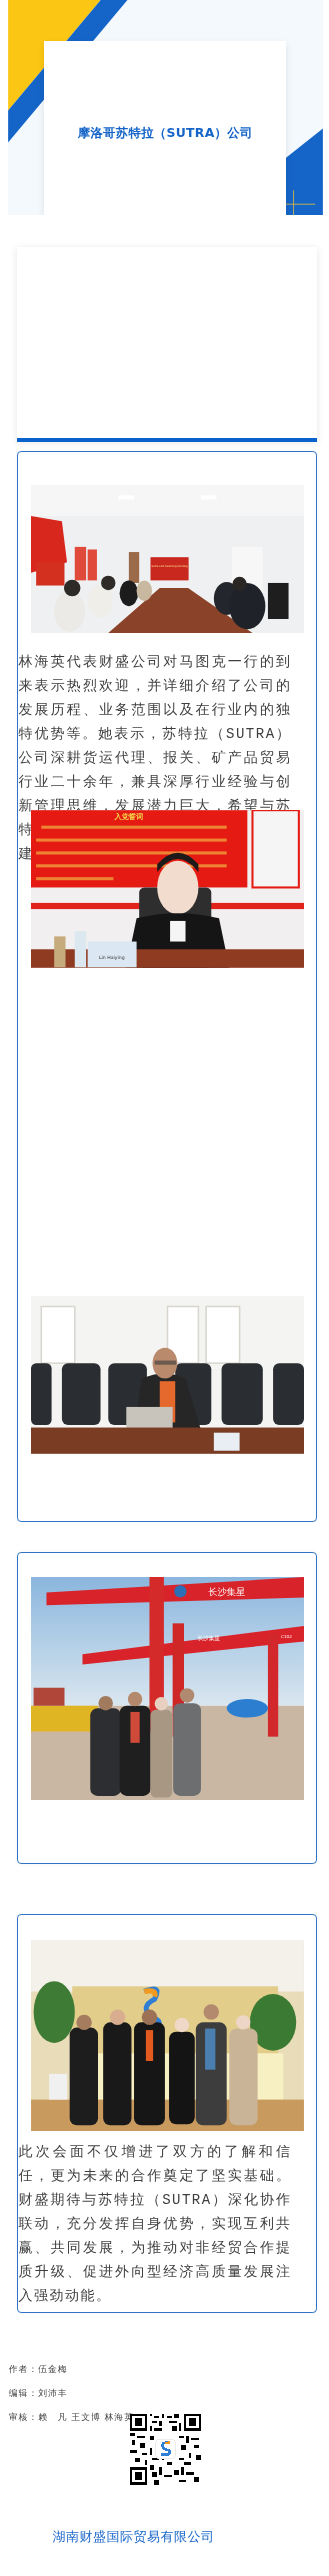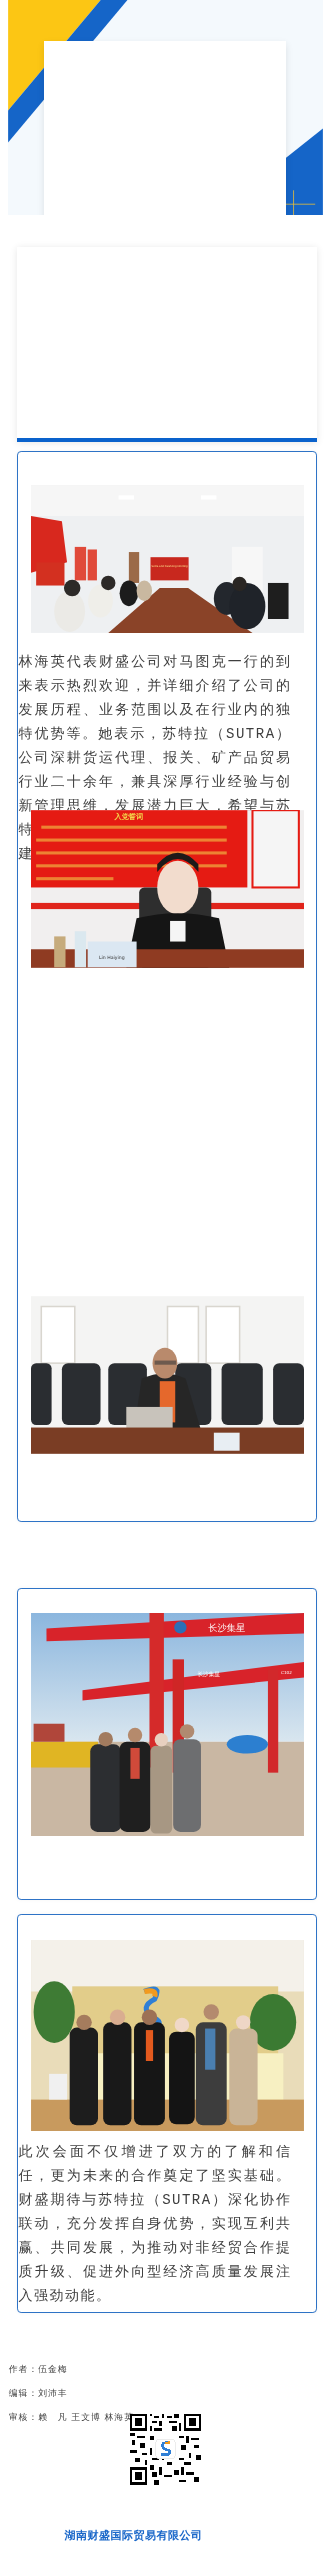--- a/index.html
+++ b/index.html
@@ -67,35 +67,36 @@
   .credits {
     position: absolute; left: 8.8px; top: 2357px;
     font-size: 8.8px; line-height: 24px; color: #3f3f3f; letter-spacing: 1px;
   }
   .credit-line { display: block; height: 24px; }
   .qr {
     position: absolute; left: 130px; top: 2413px; width: 71px; height: 72px;
   }
   .company {
     position: absolute; left: 0; width: 267px; top: 2528px; text-align: center;
-    color: #1a67c9; font-weight: bold; font-size: 11px; letter-spacing: 0.5px;
+    color: #1a67c9; font-weight: normal; font-size: 13px; letter-spacing: 0.5px;
   }
 </style>
 </head>
 <body>
 
 <div class="banner">
   <svg width="315" height="215" viewBox="0 0 612 418">
     <polygon points="0,0 180,0 0,215" fill="#fcc614"></polygon>
     <polygon points="180,0 232,0 0,277 0,215" fill="#1565c8"></polygon>
     <polygon points="612,250 612,418 400,418" fill="#1565c8"></polygon>
     <line x1="555" y1="370" x2="555" y2="418" stroke="#f2c230" stroke-width="1.5"></line>
     <line x1="497" y1="397" x2="597" y2="397" stroke="#f2c230" stroke-width="1.5"></line>
   </svg>
   <div class="banner-card">
+    <div class="banner-title">摩洛哥苏特拉（SUTRA）公司</div>
   </div>
 </div>
 
 <div class="intro">
   <div class="intro-bar"></div>
 </div>
 
 <div class="card" style="top:451px; height:1071px;">
 
   <div class="photo" style="top:33px; height:148px;">
@@ -170,21 +171,21 @@
       <rect x="250" y="165" width="30" height="80" fill="#e5682c"></rect>
       <ellipse cx="260" cy="130" rx="24" ry="30" fill="#b98a6c"></ellipse>
       <rect x="240" y="125" width="42" height="8" fill="#3a3a3a" opacity="0.6"></rect>
       <rect x="185" y="215" width="90" height="65" fill="#c8c3bb"></rect>
       <rect x="0" y="255" width="530" height="51" fill="#7a3d24"></rect>
       <rect x="355" y="265" width="50" height="35" fill="#e8eef3"></rect>
     </svg>
   </div>
 </div>
 
-<div class="card" style="top:1552px; height:312px;margin-top:36px;">
+<div class="card" style="top:1552px; height:312px;">
   <div class="photo" style="top:24px; height:223px;">
     <svg width="273" height="223" viewBox="0 0 530 433">
       <defs>
         <linearGradient id="sky" x1="0" y1="0" x2="0" y2="1">
           <stop offset="0" stop-color="#8bb6de"></stop>
           <stop offset="1" stop-color="#d9e6ef"></stop>
         </linearGradient>
       </defs>
       <rect width="530" height="250" fill="url(#sky)"></rect>
       <rect y="250" width="530" height="183" fill="#c9b7a3"></rect>

